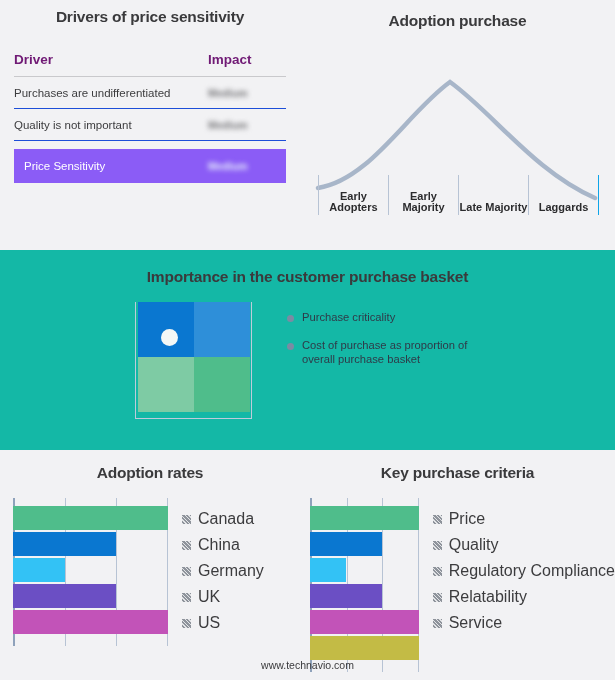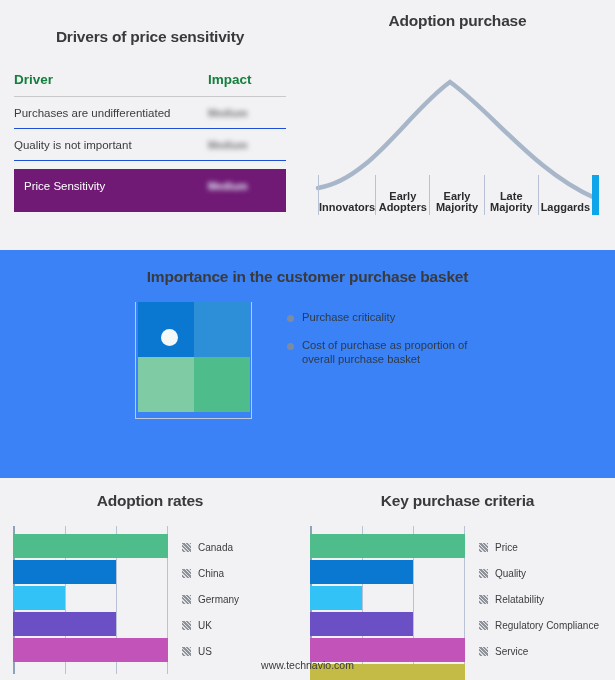--- a/index.html
+++ b/index.html
@@ -14,51 +14,51 @@
     overflow: hidden;
     position: relative;
   }
 
   .section {
     position: relative;
     width: 615px;
     box-sizing: border-box;
   }
   .sec-top    { height: 250px; background: #f2f2f4; }
-  .sec-middle { height: 228px; background: #3b82f6; }
+  .sec-middle { height: 200px; background: #14b8a6; }
   .sec-bottom { height: 240px; background: #f2f2f4; }
 
   .panel-title {
     text-align: center;
     font-weight: bold;
     font-size: 15.5px;
     color: #3a3a3c;
     letter-spacing: -0.2px;
   }
 
   
   .top-row { display: flex; }
   .top-left  { width: 300px; }
   .top-right { width: 315px; }
 
-  .drivers-title { padding-top: 28px; }
+  .drivers-title { padding-top: 8px; }
 
   .table-wrap {
     margin: 26px 14px 0 14px;
   }
   .tbl {
     width: 100%;
     border-collapse: collapse;
     table-layout: fixed;
   }
   .tbl th {
     text-align: left;
     font-size: 13.5px;
     font-weight: bold;
-    color: #15803d;
+    color: #701a75;
     padding: 0 0 9px 0;
     border-bottom: 1px solid #c9c9cc;
   }
   .tbl th.impact-h { text-align: left; width: 78px; }
   .tbl td {
     font-size: 11.5px;
     color: #3c3c3e;
     padding: 10px 0 9px 0;
     border-bottom: 1px solid #1d4ed8;
   }
@@ -66,25 +66,25 @@
 
   .redact {
     display: inline-block;
     font-size: 10.5px;
     font-weight: bold;
     color: #77777a;
     filter: blur(2.6px);
     user-select: none;
   }
   .row-highlight td {
-    background: #701a75;
+    background: #8b5cf6;
     color: #ffffff;
     border-bottom: none;
     padding-top: 11px;
-    padding-bottom: 20px;
+    padding-bottom: 11px;
   }
   .row-highlight td:first-child { padding-left: 10px; }
   .row-highlight .redact { color: #e8f2fb; }
   .hl-spacer td { border-bottom: none; padding: 4px 0 0 0; height: 4px; }
 
   
   .lifecycle-title { padding-top: 12px; }
   .lifecycle-chart {
     position: relative;
     margin: 20px 12px 0 10px;
@@ -100,21 +100,21 @@
     height: 40px;
   }
   .lc-cell {
     flex: 1;
     border-left: 1px solid #b7c3d4;
     display: flex;
     align-items: flex-end;
     justify-content: center;
     padding-bottom: 2px;
   }
-  .lc-cell:last-child { border-right: 7px solid #0ea5e9; }
+  .lc-cell:last-child { border-right: 1px solid #0ea5e9; }
   .lc-cell span {
     font-size: 11px;
     font-weight: bold;
     color: #2b2b2d;
     text-align: center;
     line-height: 11px;
     display: block;
   }
 
   
@@ -223,21 +223,21 @@
     flex: 0 0 auto;
     background-color: #8e939b;
     background-image:
       repeating-linear-gradient(45deg,
         rgba(255,255,255,0.75) 0px,
         rgba(255,255,255,0.75) 1px,
         rgba(0,0,0,0) 1px,
         rgba(0,0,0,0) 2.6px);
   }
   .bl-label {
-    font-size: 10px;
+    font-size: 16px;
     color: #3c3c3e;
     white-space: nowrap;
   }
 
   .footer {
     position: absolute;
     left: 0;
     right: 0;
     bottom: 9px;
     text-align: center;
@@ -286,23 +286,20 @@
 
     <div class="top-right">
       <div class="panel-title lifecycle-title">Adoption purchase</div>
 
       <div class="lifecycle-chart">
         <svg width="293" height="165" viewBox="0 0 293 165">
           <path d="M 8 138 C 60 130, 98 62, 140 32 C 182 62, 225 122, 285 148" fill="none" stroke="#a8b6c9" stroke-width="4.5" stroke-linecap="round"></path>
         </svg>
         <div class="lc-labels">
           <div class="lc-cell">
-              <span>Innovators</span>
-            </div>
-          <div class="lc-cell">
               <span>Early
 Adopters</span>
             </div>
           <div class="lc-cell">
               <span>Early
 Majority</span>
             </div>
           <div class="lc-cell">
               <span>Late
 Majority</span>
@@ -437,25 +434,25 @@
           <div class="bl-item">
             <span class="bl-swatch"></span>
             <span class="bl-label">Price</span>
           </div>
           <div class="bl-item">
             <span class="bl-swatch"></span>
             <span class="bl-label">Quality</span>
           </div>
           <div class="bl-item">
             <span class="bl-swatch"></span>
+            <span class="bl-label">Regulatory Compliance</span>
+          </div>
+          <div class="bl-item">
+            <span class="bl-swatch"></span>
             <span class="bl-label">Relatability</span>
-          </div>
-          <div class="bl-item">
-            <span class="bl-swatch"></span>
-            <span class="bl-label">Regulatory Compliance</span>
           </div>
           <div class="bl-item">
             <span class="bl-swatch"></span>
             <span class="bl-label">Service</span>
           </div>
         </div>
       </div>
     </div>
 
   </div>

